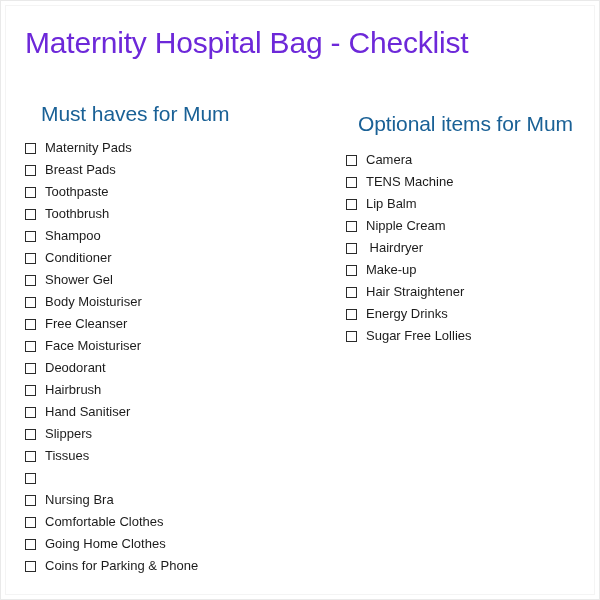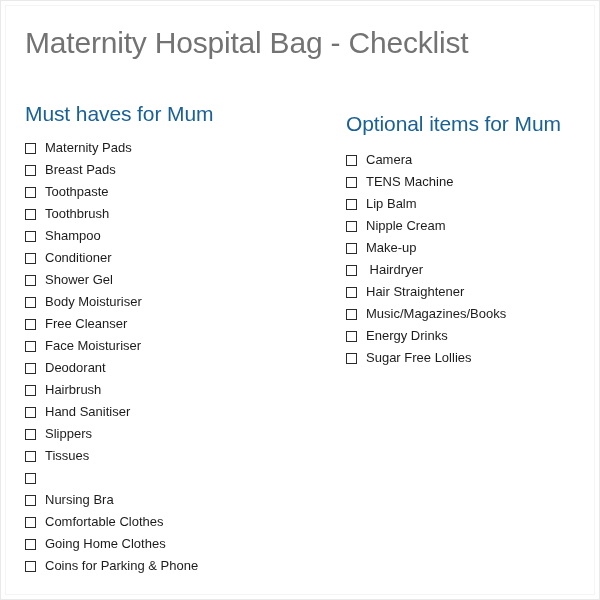--- a/index.html
+++ b/index.html
@@ -25,39 +25,39 @@
     bottom: 4px;
     border: 1px solid #f4f4f4;
     pointer-events: none;
   }
   .title {
     position: absolute;
     left: 24px;
     top: 24px;
     font-size: 30px;
     line-height: 36px;
-    color: #737373;
+    color: #6d28d9;
     white-space: nowrap;
     letter-spacing: -0.2px;
   }
   .column {
     position: absolute;
   }
   .col-left  { left: 24px;  top: 100px; width: 300px; }
   .col-right { left: 345px; top: 110px; width: 250px; }
 
   .section-heading {
     color: #1a6196;
     font-size: 21px;
     line-height: 26px;
     white-space: nowrap;
     letter-spacing: -0.1px;
   }
-  .col-left .section-heading  { margin: 0 0 10px 0; }
-  .col-right .section-heading { margin: 0 0 12px 0; }
+  .col-left .section-heading  { margin: 0 0 10px 16px; }
+  .col-right .section-heading { margin: 0 0 12px 12px; }
 
   .list {
     list-style: none;
     margin: 0;
     padding: 0;
   }
   .list-item {
     display: flex;
     align-items: center;
     height: 22px;
@@ -114,22 +114,21 @@
       </ul>
   </div>
 
   <div class="column col-right">
     <div class="section-heading">Optional items for Mum</div>
     <ul class="list">
         <li class="list-item"><span class="checkbox"></span><span class="item-label">Camera</span></li>
         <li class="list-item"><span class="checkbox"></span><span class="item-label">TENS Machine</span></li>
         <li class="list-item"><span class="checkbox"></span><span class="item-label">Lip Balm</span></li>
         <li class="list-item"><span class="checkbox"></span><span class="item-label">Nipple Cream</span></li>
+        <li class="list-item"><span class="checkbox"></span><span class="item-label"> Hairdryer</span></li>
         <li class="list-item"><span class="checkbox"></span><span class="item-label">Make-up</span></li>
-        <li class="list-item"><span class="checkbox"></span><span class="item-label"> Hairdryer</span></li>
         <li class="list-item"><span class="checkbox"></span><span class="item-label">Hair Straightener</span></li>
-        <li class="list-item"><span class="checkbox"></span><span class="item-label">Music/Magazines/Books</span></li>
         <li class="list-item"><span class="checkbox"></span><span class="item-label">Energy Drinks</span></li>
         <li class="list-item"><span class="checkbox"></span><span class="item-label">Sugar Free Lollies</span></li>
       </ul>
   </div>
 
 </div>
 
 </body></html>

